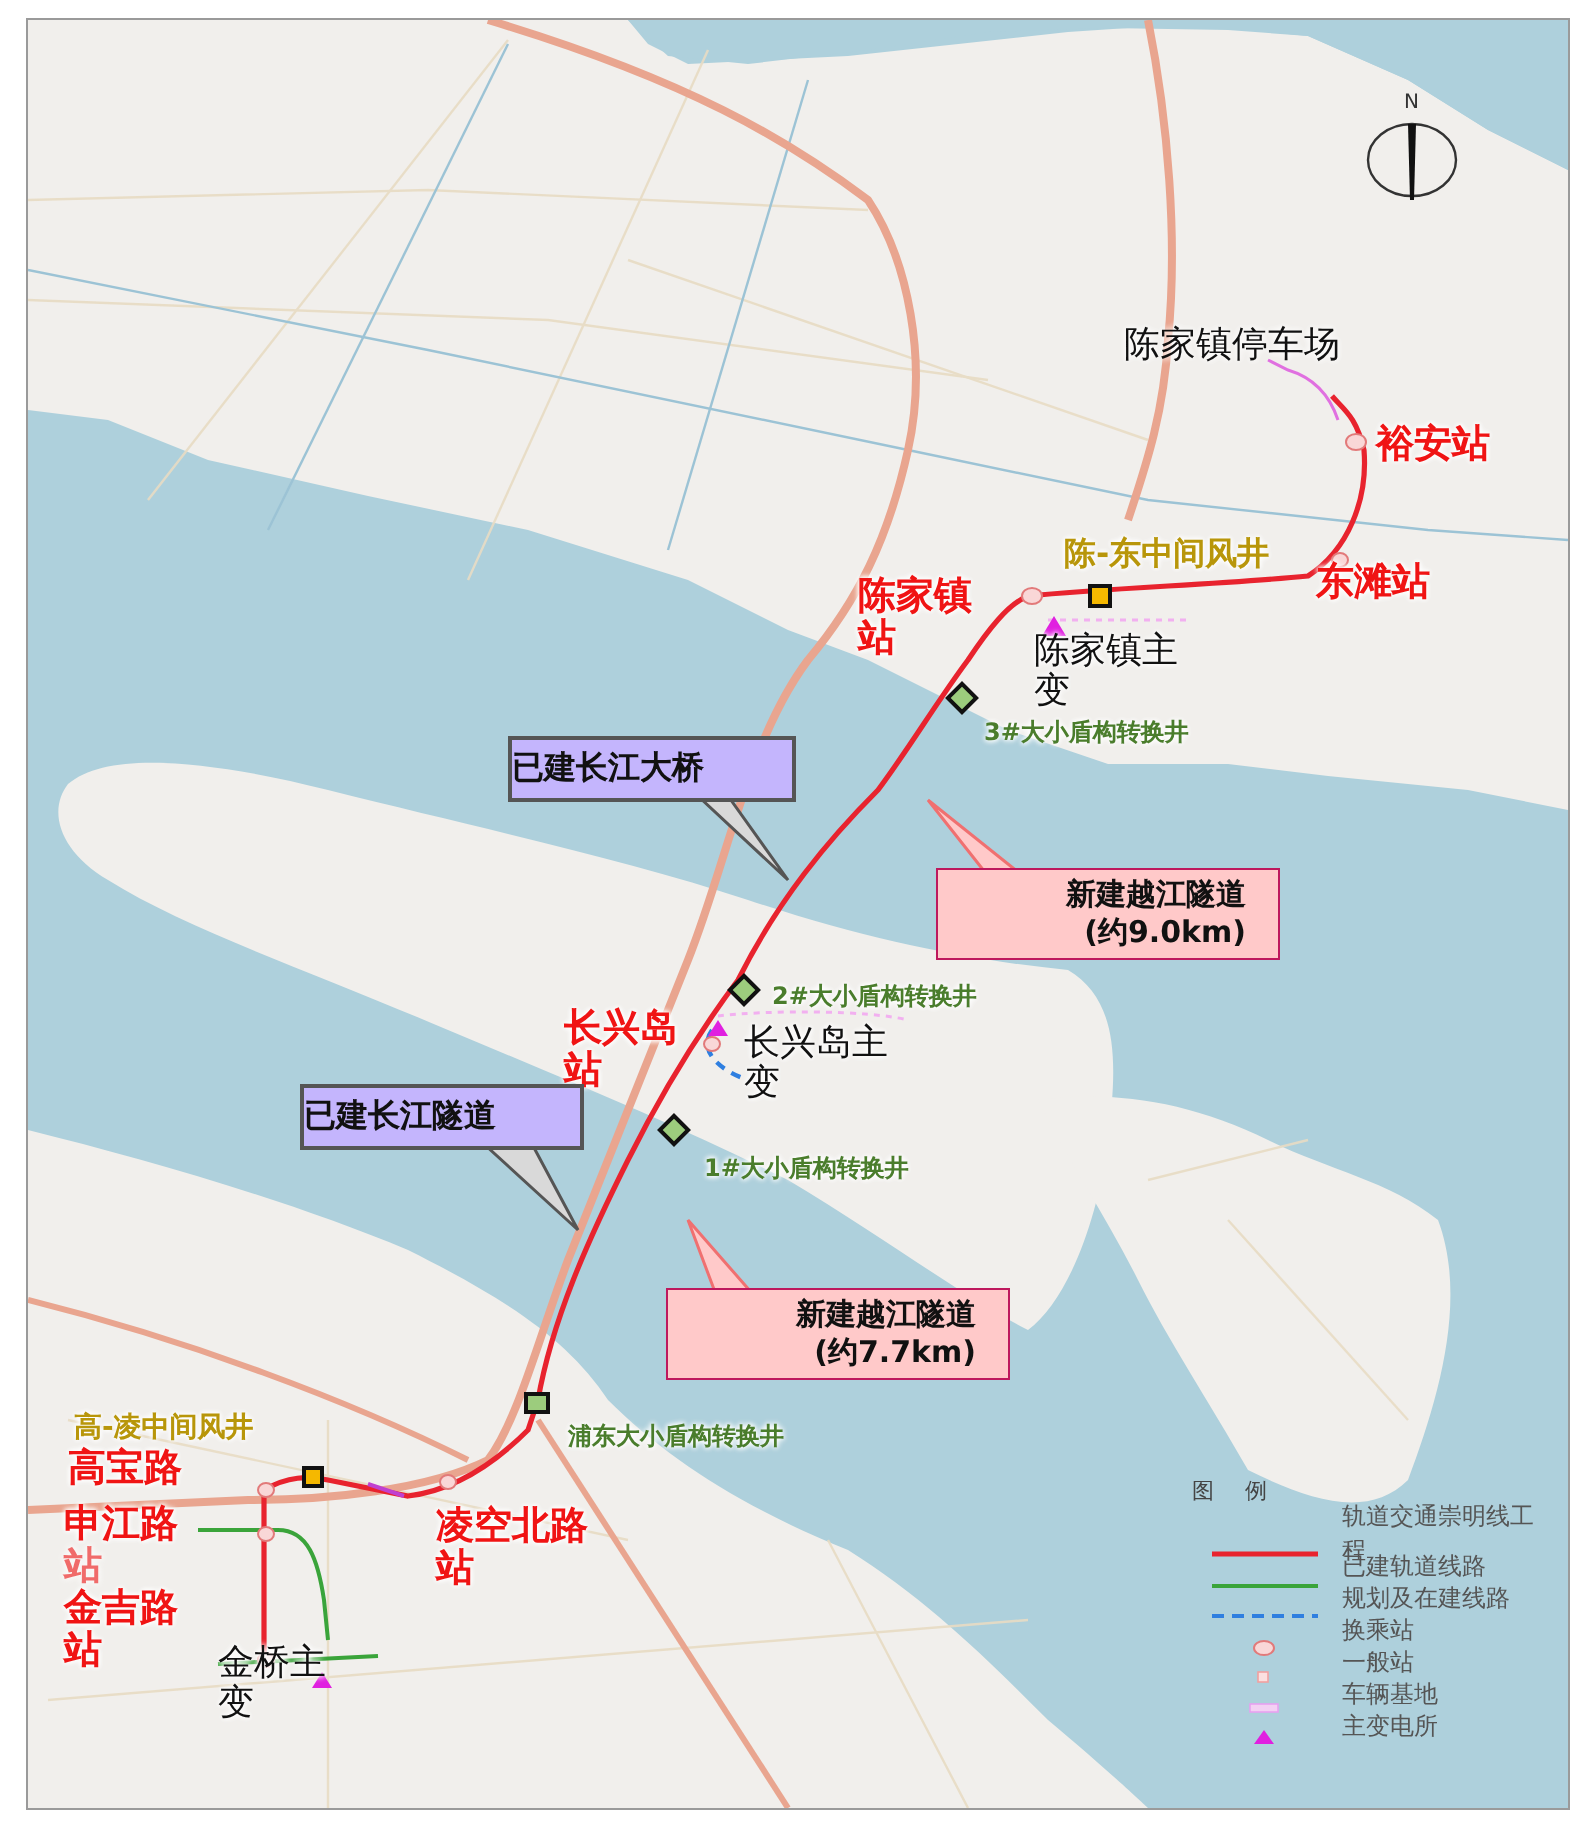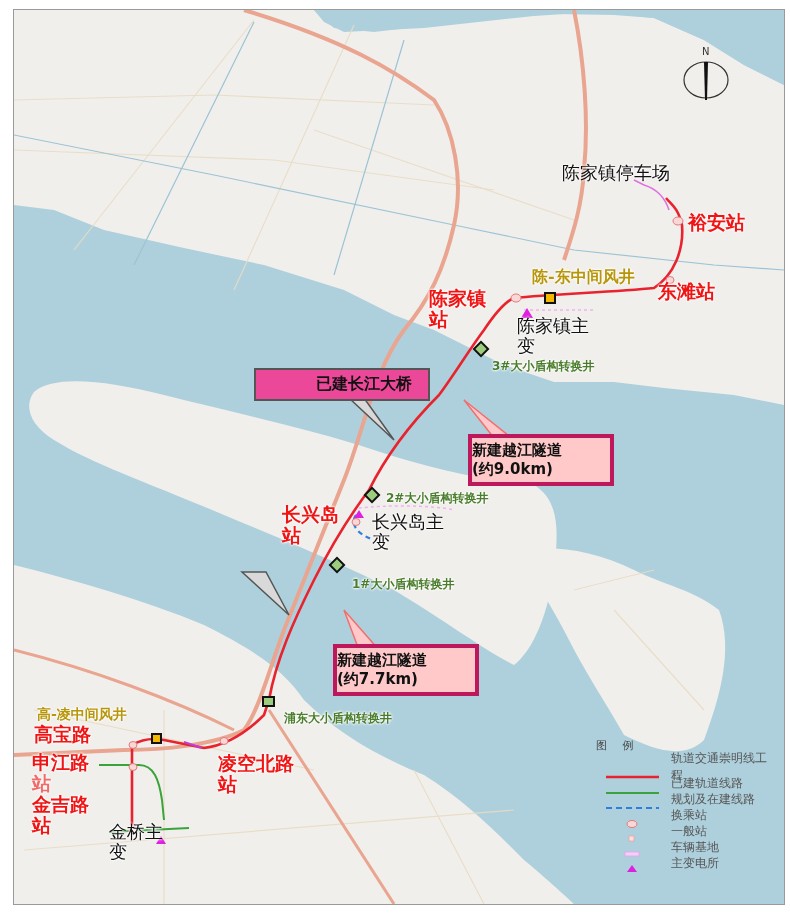--- a/index.html
+++ b/index.html
@@ -6,22 +6,22 @@
   body{width:790px;height:915px;position:relative;overflow:hidden;font-family:"DejaVu Sans","Liberation Sans",sans-serif;}
   #map{position:absolute;left:13px;top:9px;width:770px;height:894px;border:1px solid #9a9a9a;background:#aed0dc;overflow:hidden;}
   #map svg{position:absolute;left:0;top:0;}
   .lbl{position:absolute;font-weight:bold;white-space:nowrap;line-height:1.12;}
   .title{font-size:23px;color:#111;letter-spacing:1px;text-shadow:0 0 3px #fff,0 0 3px #fff;}
   .red{color:#f01414;font-size:19px;text-shadow:0 0 3px #fff,0 0 3px #fff,0 0 2px #fff;}
   .blk{color:#111;font-size:18px;font-weight:normal;text-shadow:0 0 3px #fff,0 0 3px #fff,0 0 2px #fff;}
   .blkb{color:#111;font-size:18px;text-shadow:0 0 3px #fff,0 0 3px #fff;}
   .grn{color:#4a7d2c;font-size:12px;text-shadow:0 0 3px #fff,0 0 3px #fff,0 0 2px #fff;}
   .gold{color:#b8960a;font-size:16px;text-shadow:0 0 3px #fff,0 0 3px #fff,0 0 2px #fff;}
-  .callout-gray{position:absolute;background:#ec4899;border:2px solid #555;font-weight:bold;font-size:16px;color:#111;text-align:right;padding:4px 16px;}
-  .callout-pink{position:absolute;background:#ffc9c9;border:4px solid #be185d;font-weight:bold;font-size:15px;color:#111;text-align:left;line-height:1.25;padding:3px 0;}
+  .callout-gray{position:absolute;background:#c4b5fd;border:2px solid #555;font-weight:bold;font-size:16px;color:#111;text-align:left;padding:4px 0;}
+  .callout-pink{position:absolute;background:#ffc9c9;border:1px solid #be185d;font-weight:bold;font-size:15px;color:#111;text-align:right;line-height:1.25;padding:3px 16px;}
   .north{position:absolute;font-size:10px;color:#333;}
   .legend{position:absolute;left:582px;top:728px;width:180px;font-size:9px;color:#444;}
   .legend .lt{font-size:11px;color:#444;margin-bottom:6px;letter-spacing:6px;}
   .legend .row{display:flex;align-items:center;height:16px;}
   .legend .txt{font-size:12px;color:#555;}
 </style>
 </head>
 <body>
 
 <div id="map">
@@ -164,20 +164,21 @@
   </div>
 
   <div class="lbl gold" style="left:518px;top:258px;text-align:right;">陈-东中间风井</div>
   <div class="lbl gold" style="left:23px;top:697px;font-size:14px;">高-凌中间风井</div>
   <div class="lbl grn" style="left:478px;top:350px;">3#大小盾构转换井</div>
   <div class="lbl grn" style="left:372px;top:482px;">2#大小盾构转换井</div>
   <div class="lbl grn" style="left:338px;top:568px;">1#大小盾构转换井</div>
   <div class="lbl grn" style="left:270px;top:702px;">浦东大小盾构转换井</div>
 
   <div class="callout-gray" style="left:240px;top:358px;width:140px;">已建长江大桥</div>
+  <div class="callout-gray" style="left:136px;top:532px;width:138px;">已建长江隧道</div>
   <div class="callout-pink" style="left:454px;top:424px;width:138px;">
     <div>新建越江隧道</div>
     <div>(约9.0km)</div>
   </div>
   <div class="callout-pink" style="left:319px;top:634px;width:138px;">
     <div>新建越江隧道</div>
     <div>(约7.7km)</div>
   </div>
 
   <div class="legend">

